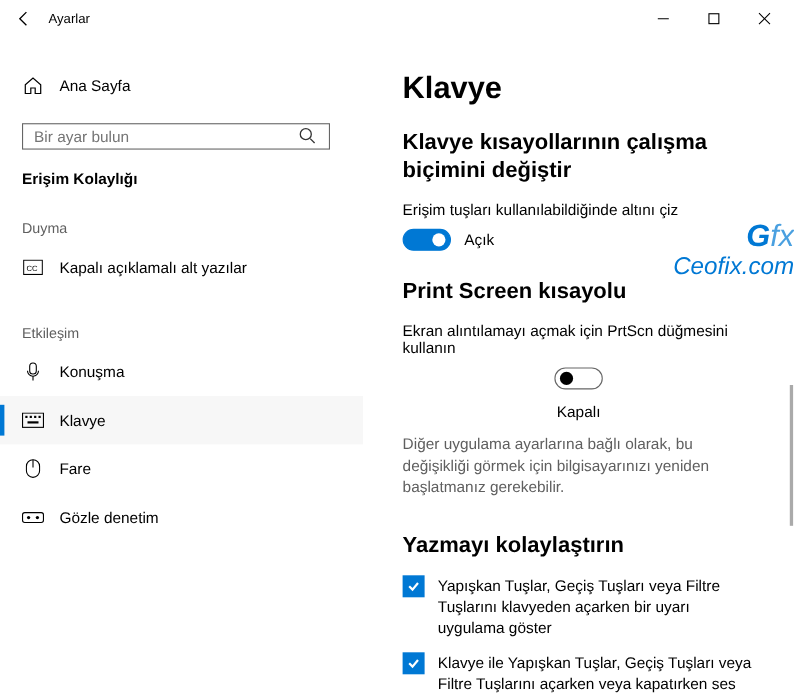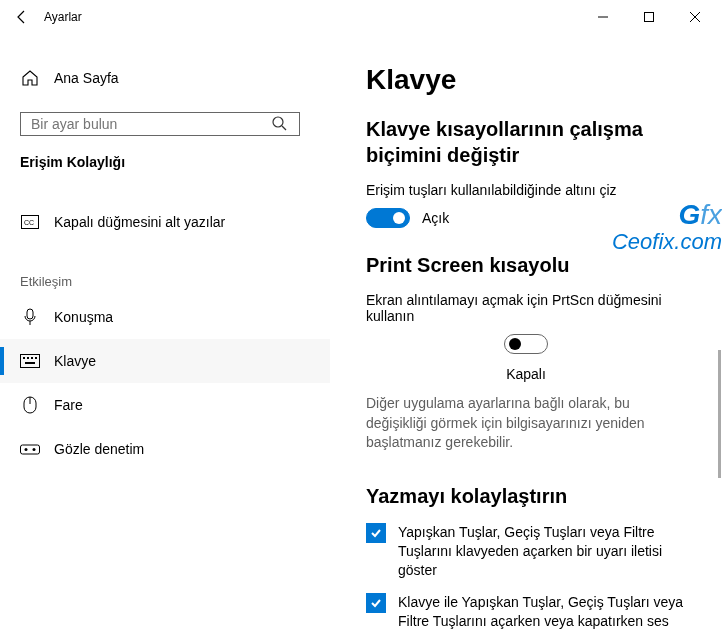--- a/index.html
+++ b/index.html
@@ -108,29 +108,30 @@
           <svg width="16" height="16" viewBox="0 0 16 16">
               <circle cx="7" cy="7" r="5" stroke="#333" stroke-width="1.2" fill="none"></circle>
               <line x1="11" y1="11" x2="15" y2="15" stroke="#333" stroke-width="1.2"></line>
             </svg>
         </span>
       </div>
     </div>
 
     <div class="section-active">Erişim Kolaylığı</div>
 
+    <div class="group-label">Duyma</div>
 
     <div class="nav-item">
       <span class="icn">
         <svg width="18" height="14" viewBox="0 0 18 14">
             <rect x="0.5" y="0.5" width="17" height="13" stroke="#000" stroke-width="1" fill="none"></rect>
             <text x="3" y="10" font-size="7" font-family="Arial" fill="#000">CC</text>
           </svg>
       </span>
-      <span class="lbl">Kapalı düğmesini alt yazılar</span>
+      <span class="lbl">Kapalı açıklamalı alt yazılar</span>
     </div>
 
     <div class="group-label">Etkileşim</div>
 
     <div class="nav-item">
       <span class="icn">
         <svg width="14" height="18" viewBox="0 0 14 18">
             <rect x="4" y="1" width="6" height="10" rx="3" stroke="#000" stroke-width="1" fill="none"></rect>
             <path d="M2 8 A5 5 0 0 0 12 8" stroke="#000" stroke-width="1" fill="none"></path>
             <line x1="7" y1="13" x2="7" y2="17" stroke="#000" stroke-width="1"></line>
@@ -198,21 +199,21 @@
     <div class="hint">Diğer uygulama ayarlarına bağlı olarak, bu değişikliği görmek için bilgisayarınızı yeniden başlatmanız gerekebilir.</div>
 
     <h2 style="margin-top:30px;">Yazmayı kolaylaştırın</h2>
 
     <div class="check-row">
       <div class="check">
         <svg width="14" height="14" viewBox="0 0 14 14">
             <path d="M3 7 L6 10 L11 4" stroke="#fff" stroke-width="2" fill="none"></path>
           </svg>
       </div>
-      <div class="check-label">Yapışkan Tuşlar, Geçiş Tuşları veya Filtre Tuşlarını klavyeden açarken bir uyarı iletisi göster</div>
+      <div class="check-label">Yapışkan Tuşlar, Geçiş Tuşları veya Filtre Tuşlarını klavyeden açarken bir uyarı uygulama göster</div>
     </div>
 
     <div class="check-row">
       <div class="check">
         <svg width="14" height="14" viewBox="0 0 14 14">
             <path d="M3 7 L6 10 L11 4" stroke="#fff" stroke-width="2" fill="none"></path>
           </svg>
       </div>
       <div class="check-label">Klavye ile Yapışkan Tuşlar, Geçiş Tuşları veya Filtre Tuşlarını açarken veya kapatırken ses çal</div>
     </div>

